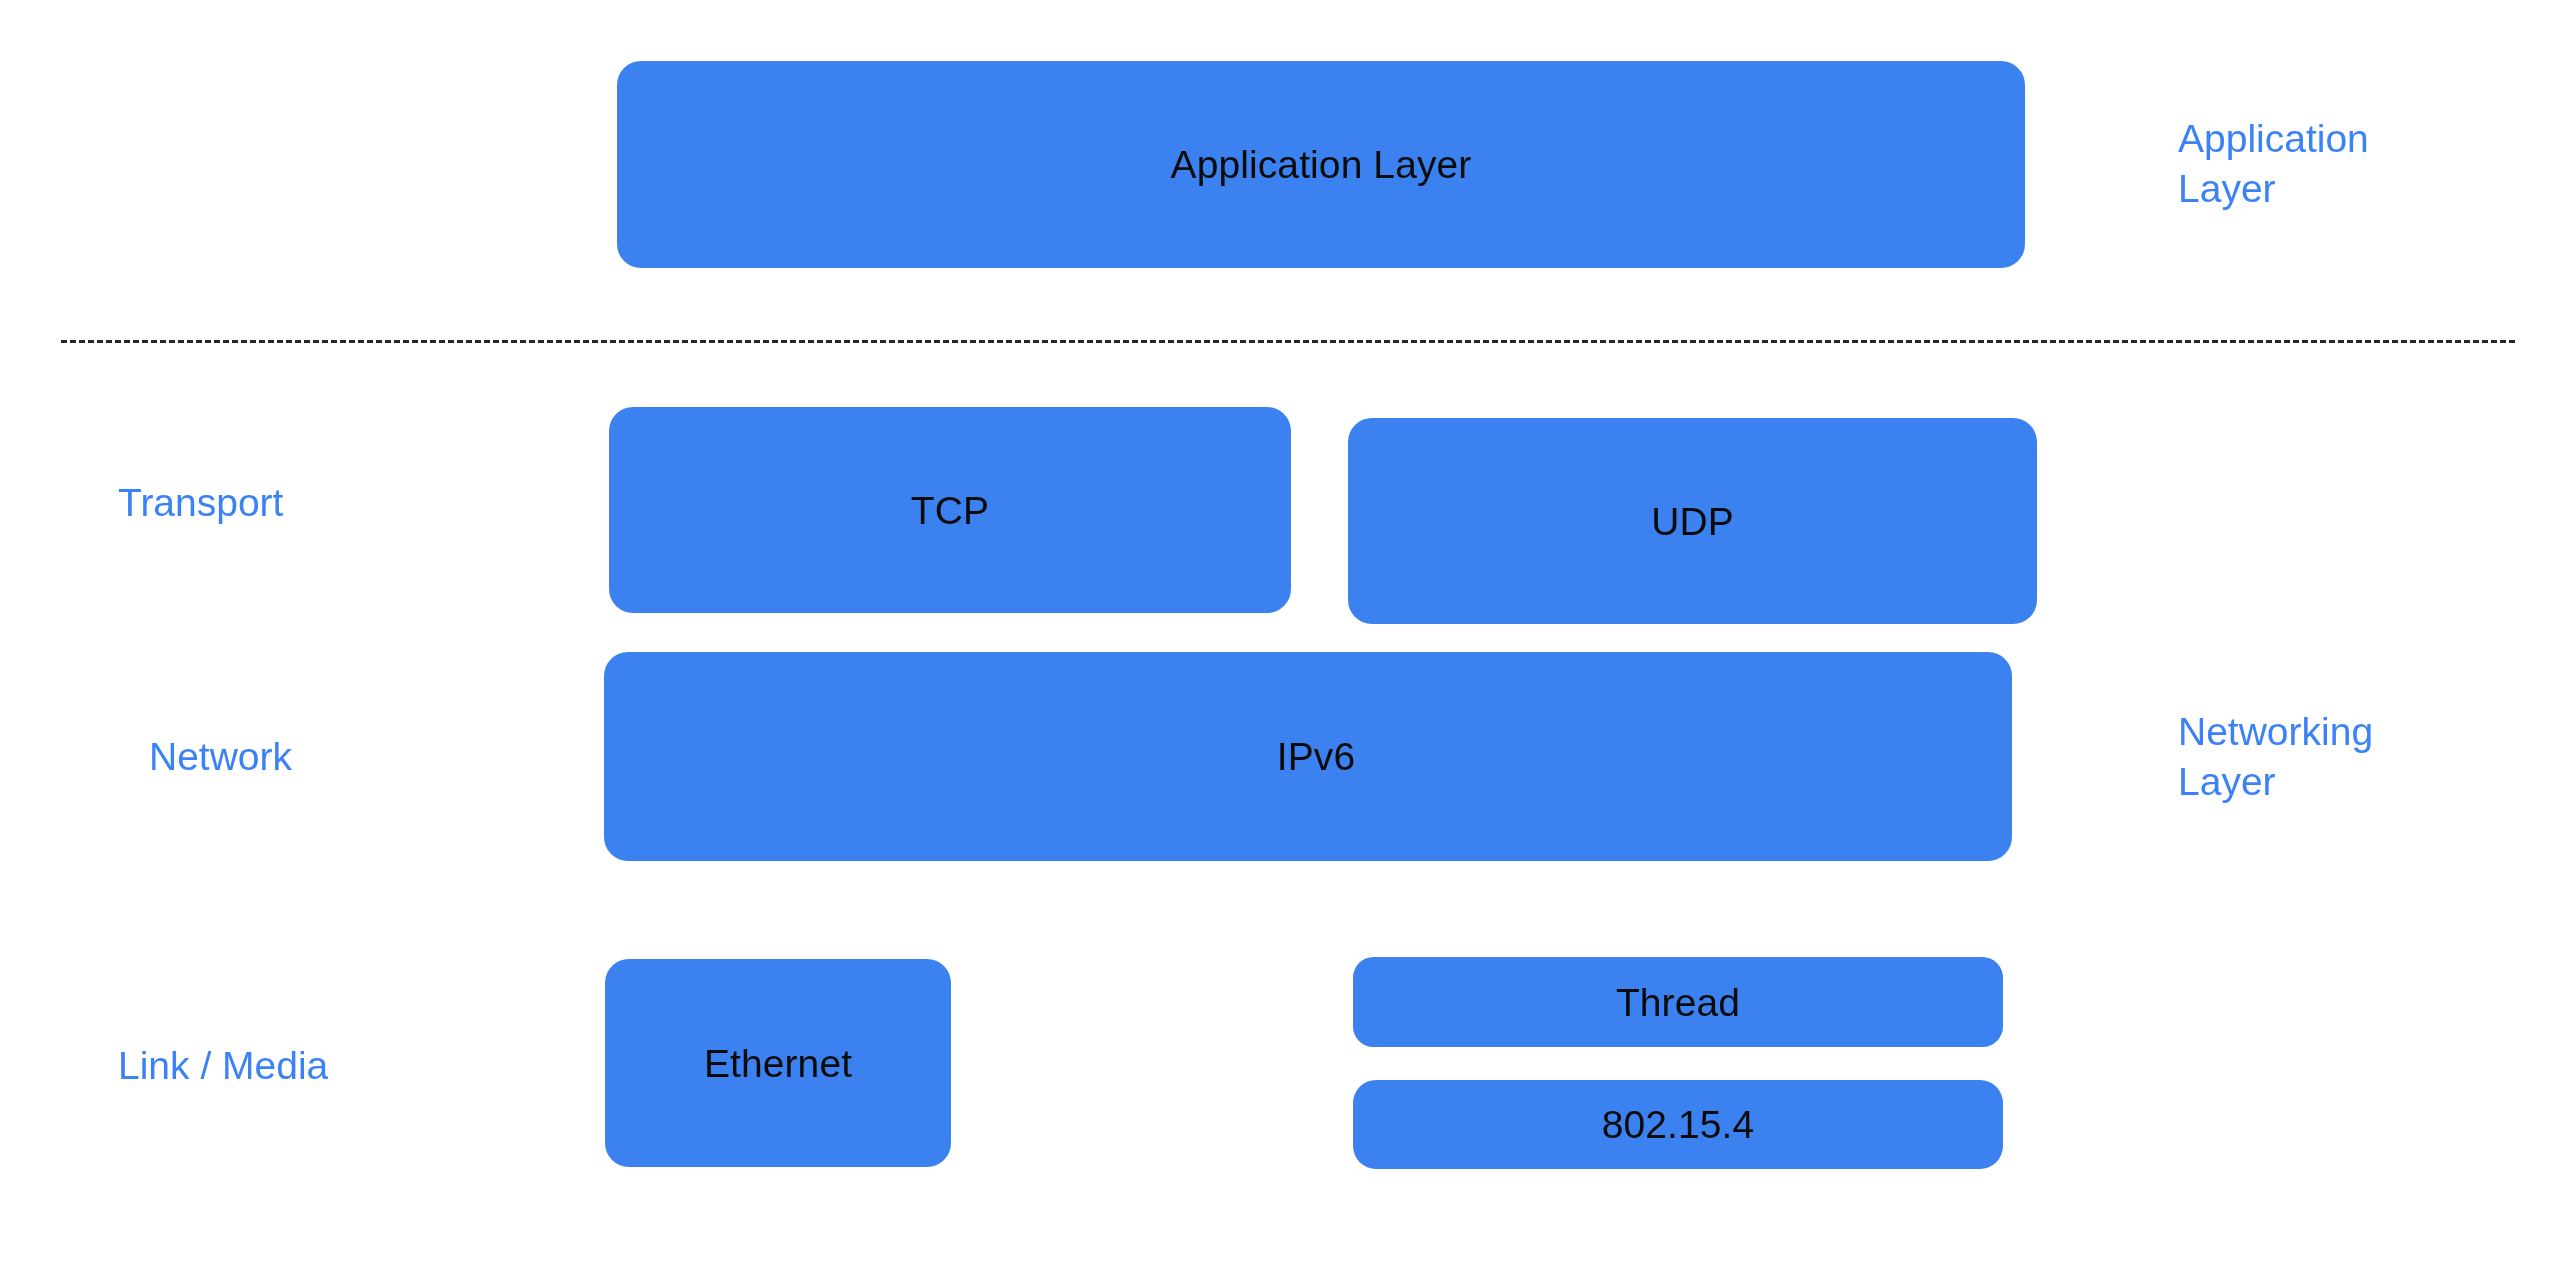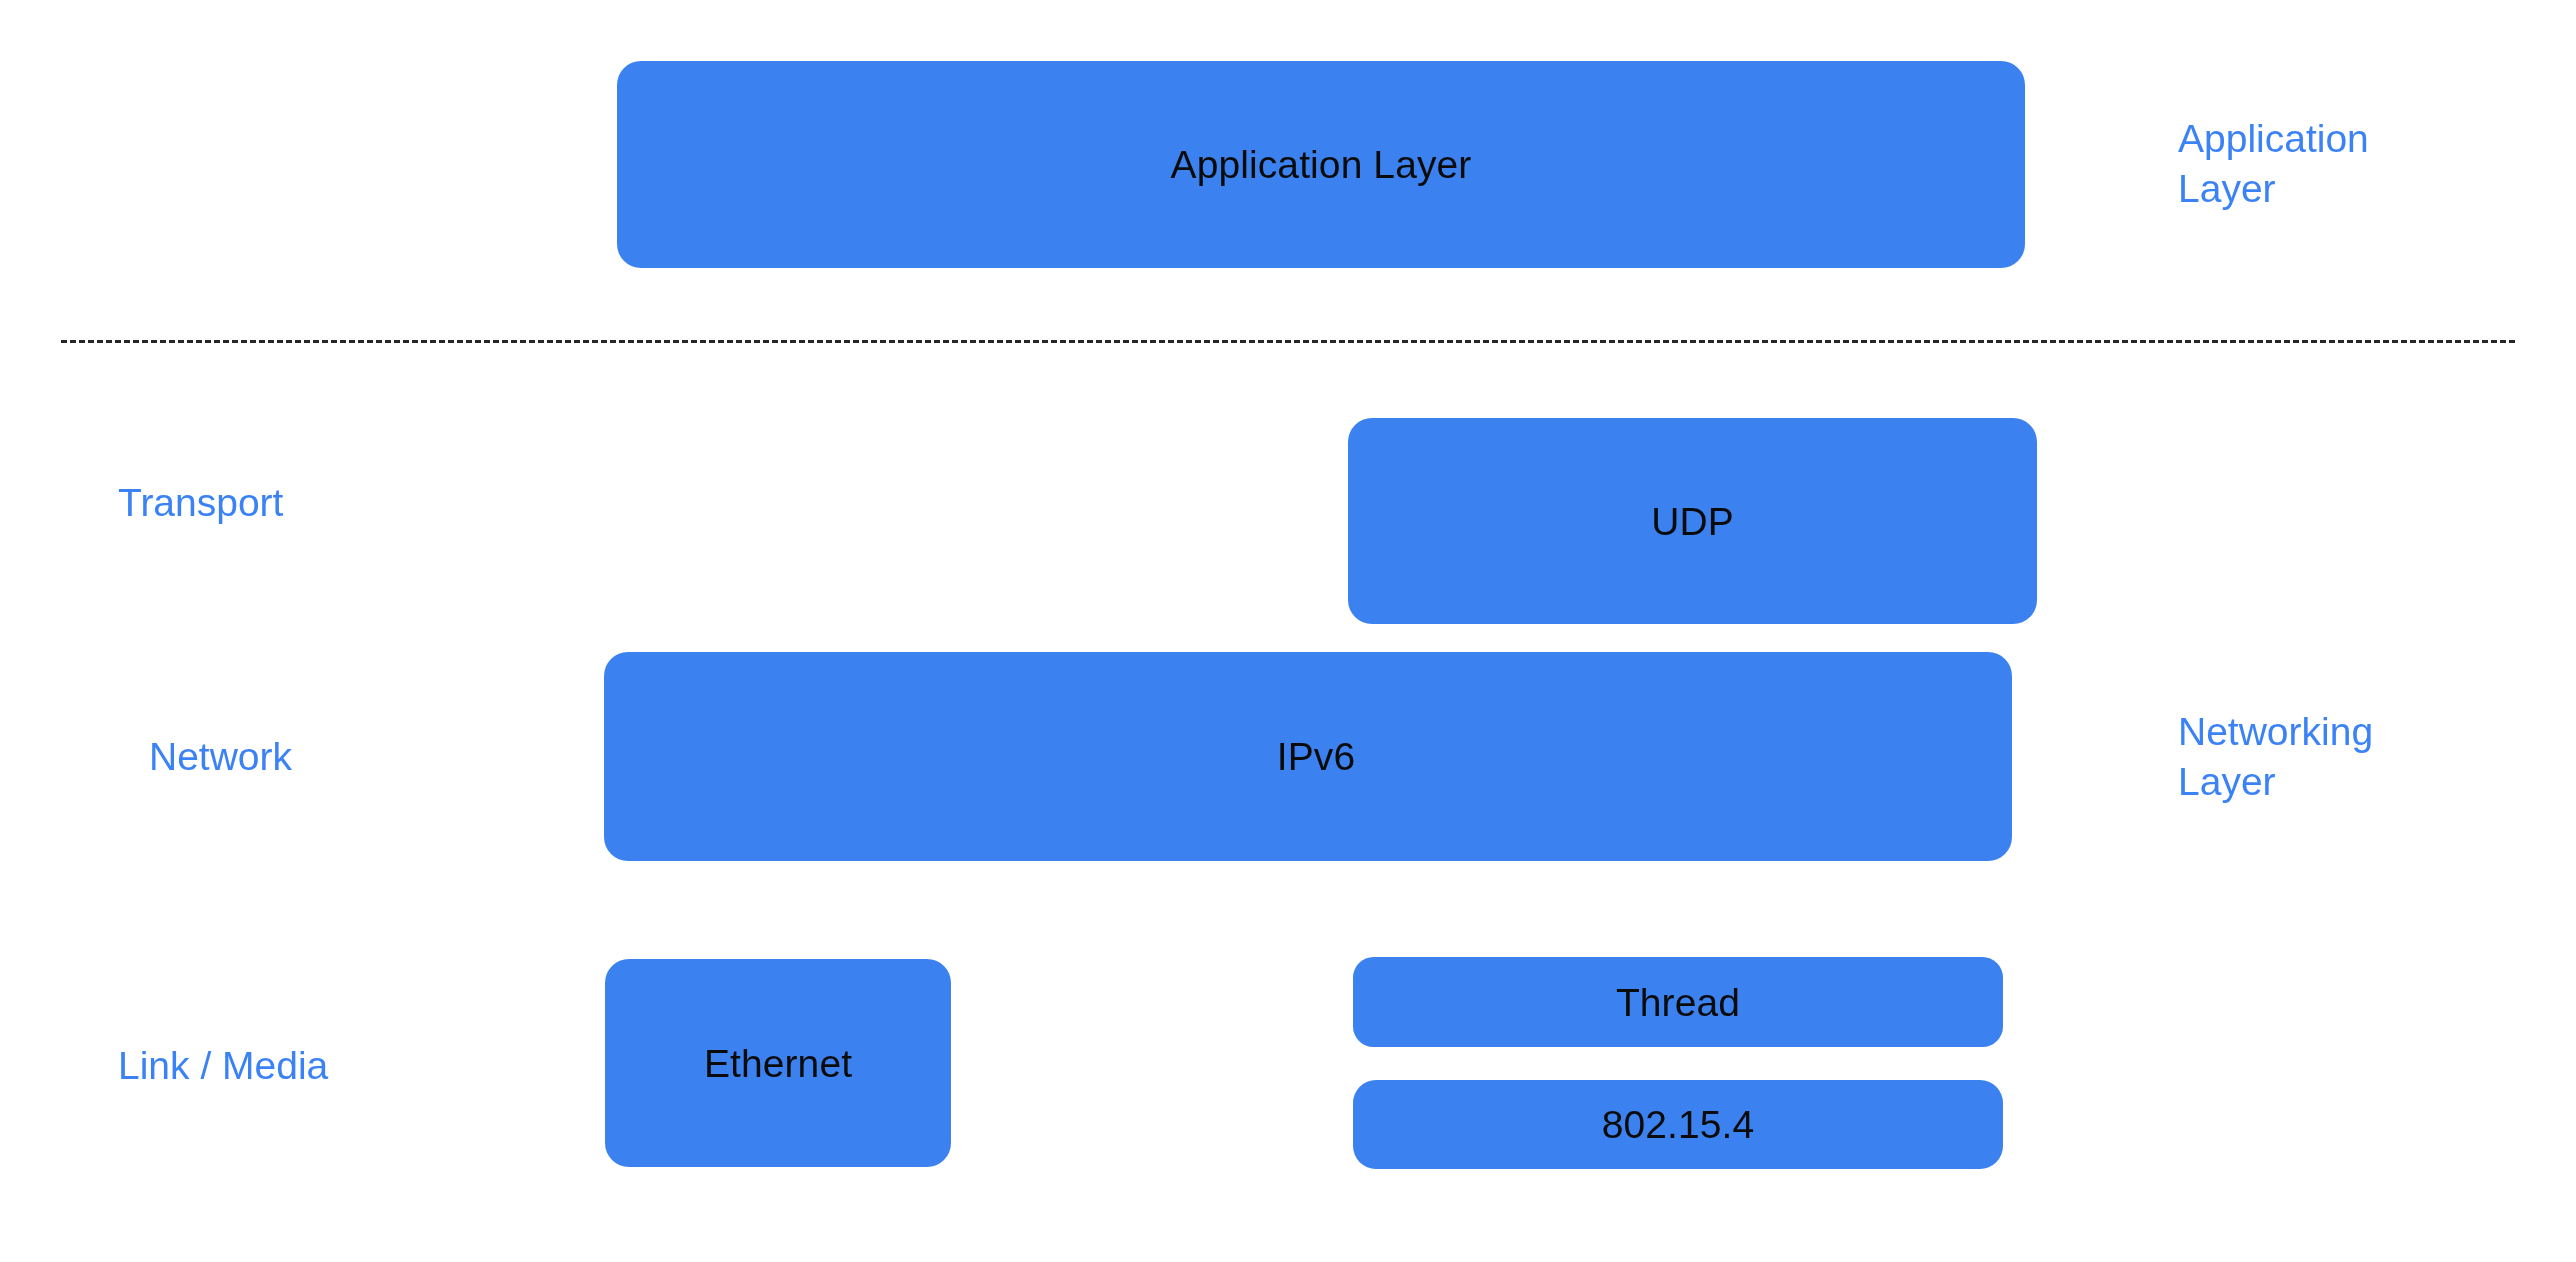--- a/index.html
+++ b/index.html
@@ -83,20 +83,23 @@
     <span class="box-label">Application Layer</span>
   </div>
 
   <div class="side-label right-label" id="label-application-layer">Application
 Layer</div>
 
   <div class="divider" id="divider-app"></div>
 
   <div class="side-label left-label" id="label-transport">Transport</div>
 
+  <div class="box" id="box-tcp">
+    <span class="box-label">TCP</span>
+  </div>
 
   <div class="box" id="box-udp">
     <span class="box-label">UDP</span>
   </div>
 
   <div class="side-label left-label" id="label-network">Network</div>
 
   <div class="box" id="box-ipv6">
     <span class="box-label">IPv6</span>
   </div>

